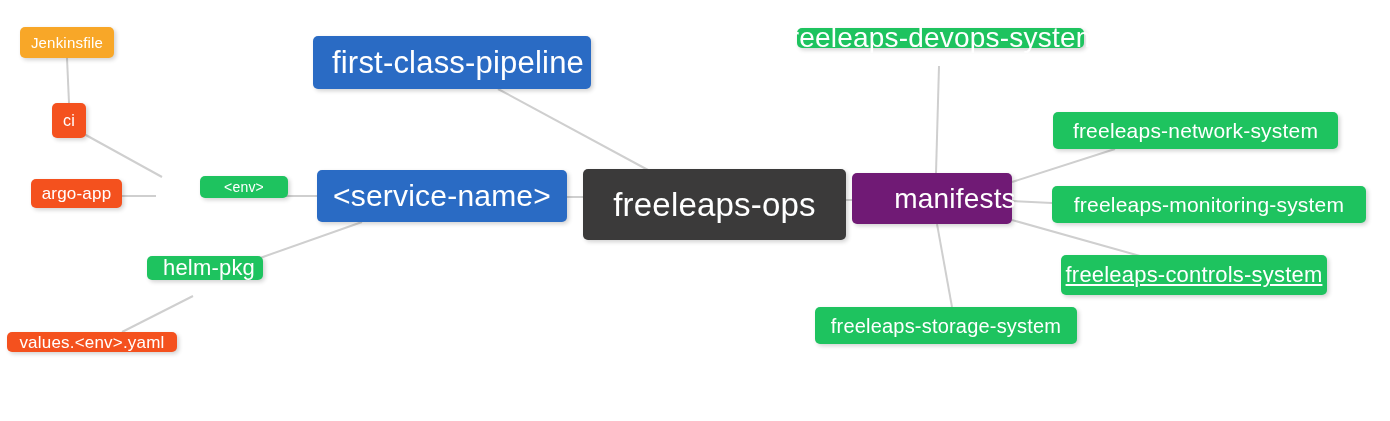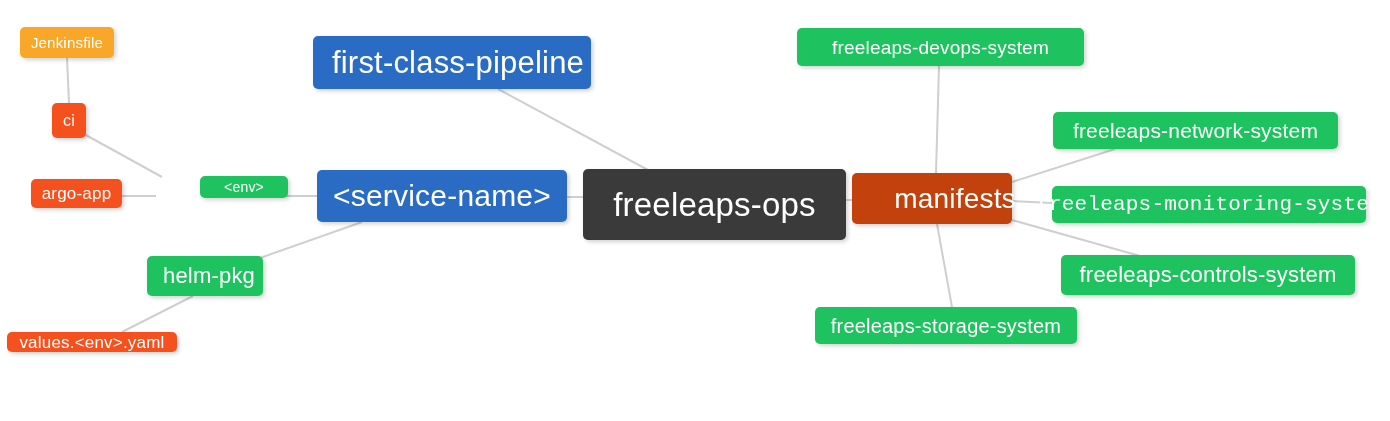--- a/index.html
+++ b/index.html
@@ -55,26 +55,26 @@
       <line x1="1012" y1="182" x2="1115" y2="149" stroke="#cfcfcf" stroke-width="2"></line>
       <line x1="1012" y1="201" x2="1052" y2="203" stroke="#cfcfcf" stroke-width="2"></line>
       <line x1="1012" y1="220" x2="1140" y2="256" stroke="#cfcfcf" stroke-width="2"></line>
       <line x1="937" y1="224" x2="952" y2="307" stroke="#cfcfcf" stroke-width="2"></line>
     </svg>
 
   <div>
       <div class="node" style="left: 583px; top: 169px; width: 263px; height: 71px; font-size: 33px; background: rgb(59, 58, 58);">freeleaps-ops</div>
       <div class="node" style="left: 313px; top: 36px; width: 278px; height: 53px; font-size: 31px; background: rgb(42, 107, 196); padding-left: 12px;">first-class-pipeline</div>
       <div class="node" style="left: 317px; top: 170px; width: 250px; height: 52px; font-size: 30px; background: rgb(42, 107, 196);">&lt;service-name&gt;</div>
-      <div class="node" style="left: 852px; top: 173px; width: 160px; height: 51px; font-size: 28px; background: #c2410c; padding-left: 46px;">manifests</div>
+      <div class="node" style="left: 852px; top: 173px; width: 160px; height: 51px; font-size: 28px; background: #701a75; padding-left: 46px;">manifests</div>
       <div class="node" style="left: 156px; top: 176px; width: 88px; height: 22px; font-size: 14px; background: rgb(30, 195, 95); margin-left: 44px;">&lt;env&gt;</div>
-      <div class="node" style="left: 147px; top: 256px; width: 116px; height: 40px; font-size: 22px; background: rgb(30, 195, 95); padding-left: 8px;">helm-pkg</div>
+      <div class="node" style="left: 147px; top: 256px; width: 116px; height: 24px; font-size: 22px; background: rgb(30, 195, 95); padding-left: 8px;">helm-pkg</div>
       <div class="node small" style="left: 52px; top: 103px; width: 34px; height: 35px; font-size: 16px; background: rgb(244, 81, 30);">ci</div>
       <div class="node" style="left: 31px; top: 179px; width: 91px; height: 29px; font-size: 17px; background: rgb(244, 81, 30);">argo-app</div>
       <div class="node small" style="left: 20px; top: 27px; width: 94px; height: 31px; font-size: 15px; background: rgb(248, 167, 40);">Jenkinsfile</div>
       <div class="node" style="left: 7px; top: 332px; width: 170px; height: 20px; font-size: 17px; background: rgb(244, 81, 30);">values.&lt;env&gt;.yaml</div>
-      <div class="node" style="left: 797px; top: 28px; width: 287px; height: 38px; font-size: 19px; background: rgb(30, 195, 95);">freeleaps-devops-system</div>
+      <div class="node" style="left: 797px; top: 28px; width: 287px; height: 20px; font-size: 28px; background: rgb(30, 195, 95);">freeleaps-devops-system</div>
       <div class="node" style="left: 1053px; top: 112px; width: 285px; height: 37px; font-size: 21px; background: rgb(30, 195, 95);">freeleaps-network-system</div>
-      <div class="node" style="left: 1052px; top: 186px; width: 314px; height: 37px; font-size: 21px; background: rgb(30, 195, 95); font-family: Liberation Mono, monospace;">freeleaps-monitoring-system</div>
-      <div class="node" style="left: 1061px; top: 255px; width: 294px; height: 40px; font-size: 22px; background: rgb(30, 195, 95);">freeleaps-controls-system</div>
+      <div class="node" style="left: 1052px; top: 186px; width: 314px; height: 37px; font-size: 21px; background: rgb(30, 195, 95);">freeleaps-monitoring-system</div>
+      <div class="node" style="left: 1061px; top: 255px; width: 266px; height: 40px; font-size: 22px; background: rgb(30, 195, 95); text-decoration: underline;">freeleaps-controls-system</div>
       <div class="node" style="left: 815px; top: 307px; width: 262px; height: 37px; font-size: 20px; background: rgb(30, 195, 95);">freeleaps-storage-system</div>
     </div>
 </div>
 
 </body></html>

